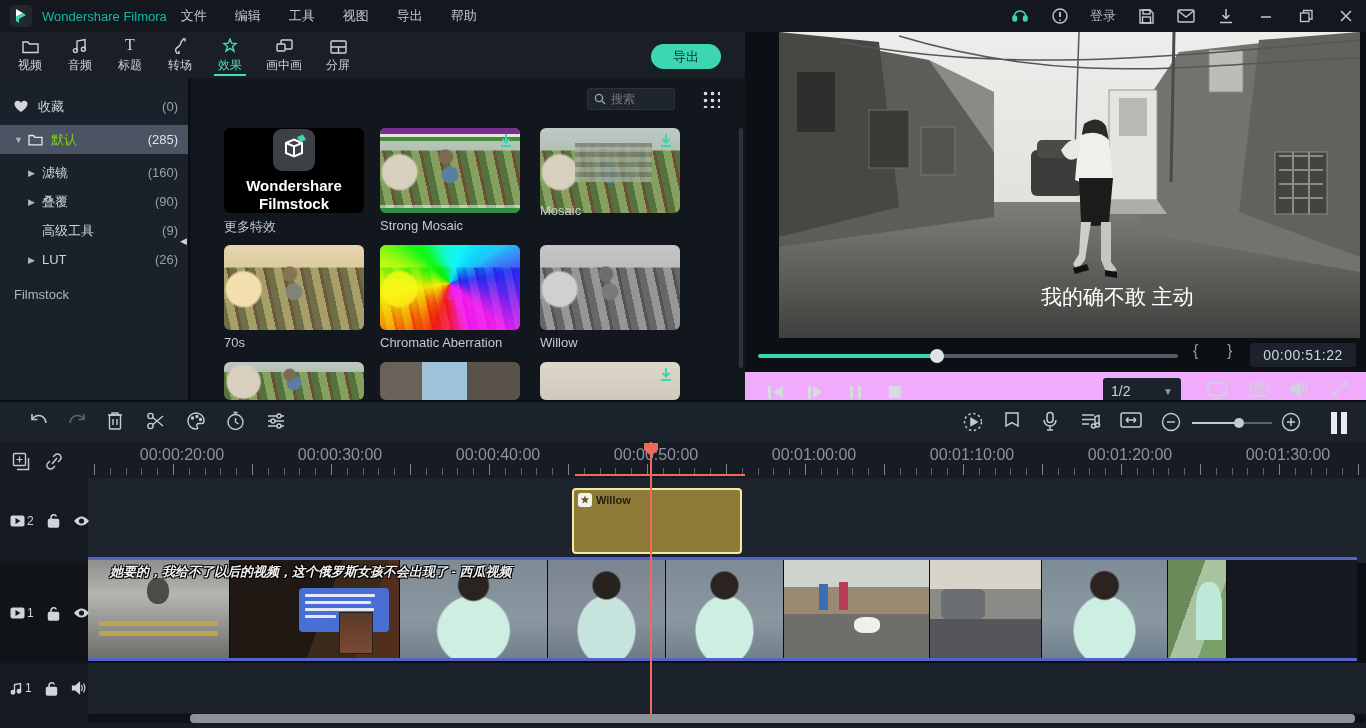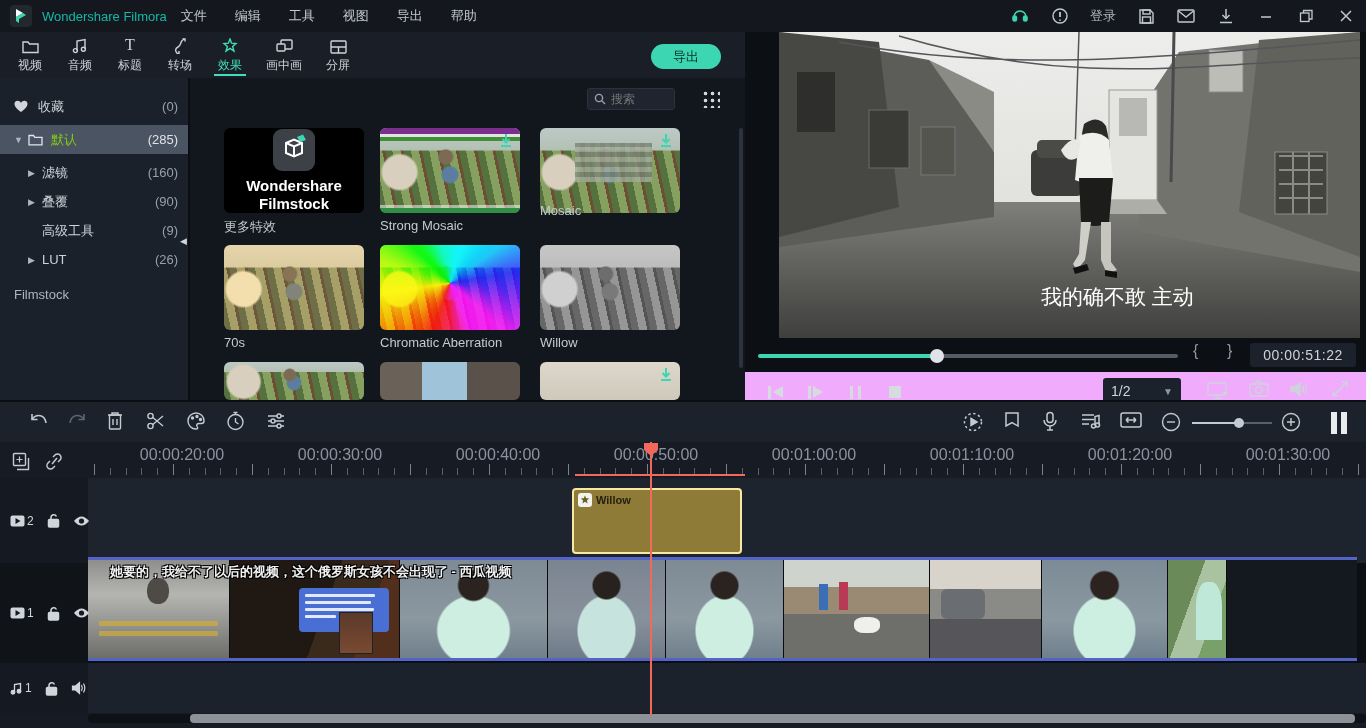--- a/index.html
+++ b/index.html
@@ -125,21 +125,21 @@
      border:2px solid #f7e9a4; border-radius:4px; }
   #clip-willow .head { display:flex; align-items:center; gap:4px; padding:3px 0 0 4px; }
   #clip-star { width:14px; height:14px; border-radius:3px; background:#f2f2ee; display:flex; align-items:center; justify-content:center; }
   #clip-willow .cname { color:#26210e; font-size:11px; font-weight:bold; }
 
   
   #strip { position:absolute; left:88px; top:-6px; width:1269px; height:104px;
       border-top:3px solid #5463c6; border-bottom:3px solid #5463c6; background:#14181f; display:flex; }
   .seg { height:100%; position:relative; overflow:hidden; flex:none; border-right:1px solid #0a0c10; }
   #strip-title { position:absolute; left:22px; top:2px; width:600px; color:#f2f2f2; font-size:13px; font-weight:bold;
-      text-shadow:1px 1px 0 #000, -1px 1px 0 #000, 1px -1px 0 #000, -1px -1px 0 #000; white-space:nowrap; }
+      text-shadow:1px 1px 0 #000, -1px 1px 0 #000, 1px -1px 0 #000, -1px -1px 0 #000; white-space:nowrap;font-style:italic; }
   #strip-partial { position:absolute; left:2px; bottom:14px; color:#e8e8e8; font-size:11px;
       text-shadow:1px 1px 0 #000; }
   #strip-play { position:absolute; left:4px; top:3px; width:18px; height:18px; background:#16191d; border:1px solid #3a3f45; display:flex; align-items:center; justify-content:center; }
   .sub-yellow { position:absolute; left:8%; width:84%; height:5px; background:rgba(205,170,60,.75); border-radius:1px; }
   #bubble { position:absolute; right:10px; top:28px; width:90px; height:44px; background:#4a6fd4; border-radius:4px; padding:6px 6px; }
   #bubble i { display:block; height:3px; background:rgba(255,255,255,.85); margin-bottom:4px; border-radius:1px; }
   .portrait { background:radial-gradient(circle at 50% 26%, #2b2320 0 14%, rgba(43,35,32,0) 16%),
       radial-gradient(ellipse at 50% 72%, #cfeee2 0 34%, rgba(207,238,226,0) 36%),
       linear-gradient(180deg,#7e8b95 0%, #8b98a0 60%, #70808c 100%); }
 

